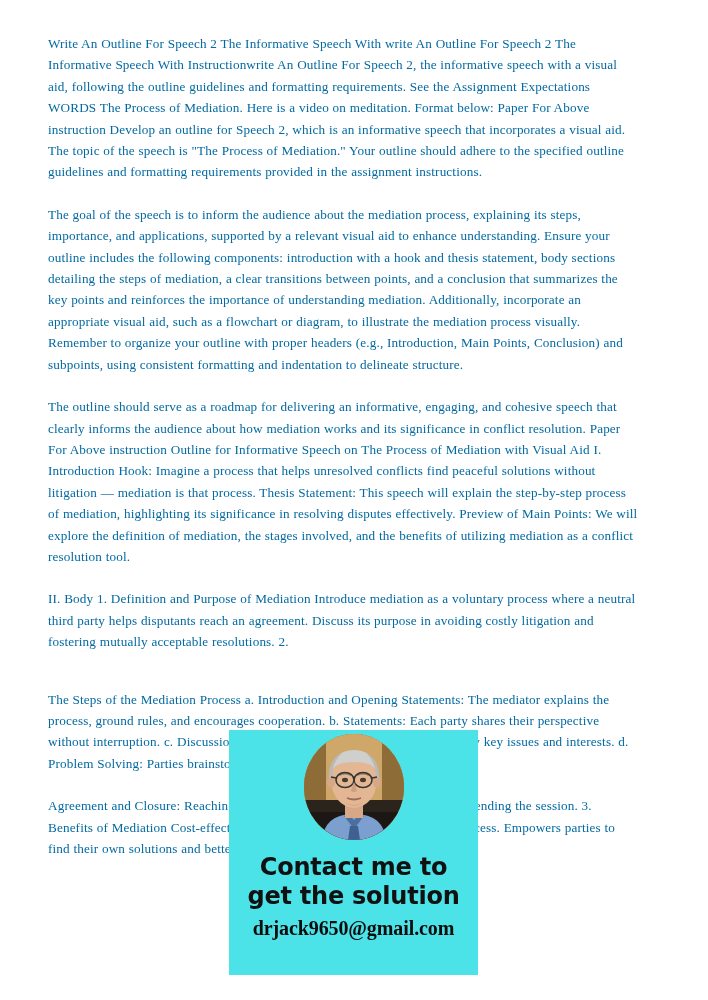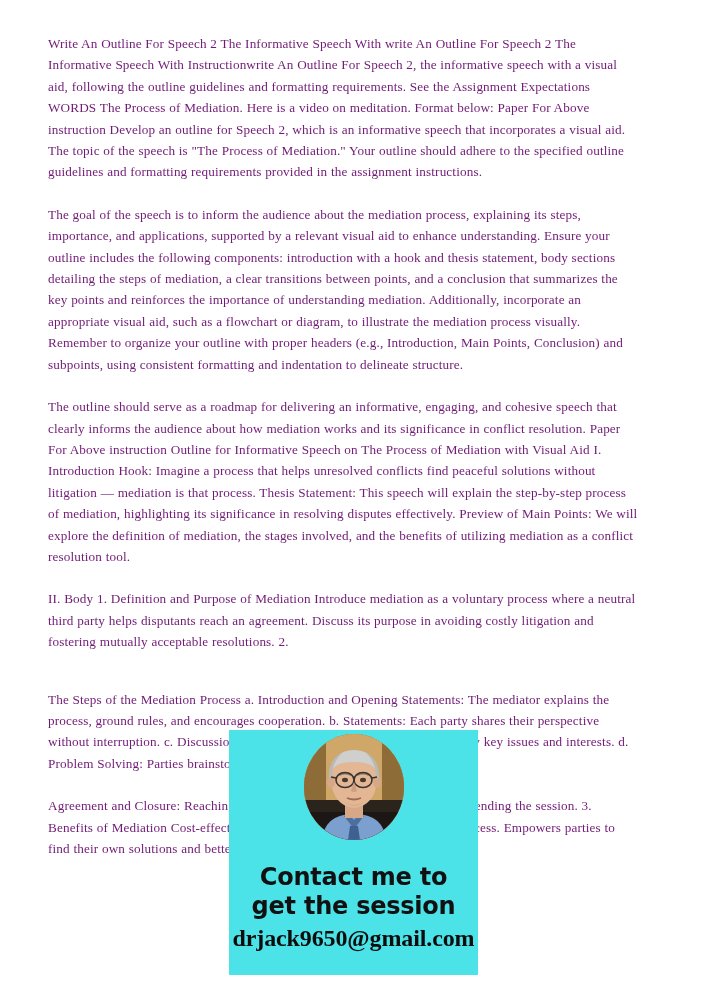--- a/index.html
+++ b/index.html
@@ -30,21 +30,21 @@
     left: 48px;
     top: 33px;
     width: 592px;
   }
 
   .para {
     font-size: 13.2px;
     line-height: 21.4px;
     text-align: left;
     margin: 0 0 21px 0;
-    color: #701a75;
+    color: #0369a1;
     letter-spacing: 0.01em;
     word-spacing: 0.02em;
   }
   .para.tight { margin-bottom: 36px; }
 
   
   #contact-overlay {
     position: absolute;
     left: 229px;
     top: 730px;
@@ -69,29 +69,29 @@
   }
   .avatar-svg { display: block; width: 100%; height: 100%; }
 
   .overlay-heading {
     font-family: "DejaVu Sans", "Liberation Sans", sans-serif;
     font-weight: bold;
     font-size: 24px;
     line-height: 29px;
     color: #111111;
     text-align: center;
-    margin-top: 23px;
+    margin-top: 13px;
     letter-spacing: -0.01em;
   }
   .overlay-heading .l2 { display: block; }
 
   .overlay-email {
     font-family: "Liberation Serif", "DejaVu Serif", serif;
     font-weight: bold;
-    font-size: 24px;
+    font-size: 20px;
     line-height: 24px;
     color: #0d0d0d;
     text-align: center;
     margin-top: 5px;
     letter-spacing: -0.005em;
   }
 </style>
 </head>
 <body>
 
@@ -164,19 +164,19 @@
 
           <path d="M43 64 q7 3 14 0" stroke="#9d6a55" stroke-width="1.8" fill="none"></path>
 
           <path d="M40 68 q10 6 20 0 q-10 8 -20 0 Z" fill="#d3a180" opacity="0.55"></path>
         </g>
       </svg>
     </div>
 
     <div class="overlay-heading">
       <span>Contact me to</span>
-      <span class="l2">get the session</span>
+      <span class="l2">get the solution</span>
     </div>
 
     <div class="overlay-email">drjack9650@gmail.com</div>
   </div>
 
 </div>
 
 </body></html>

